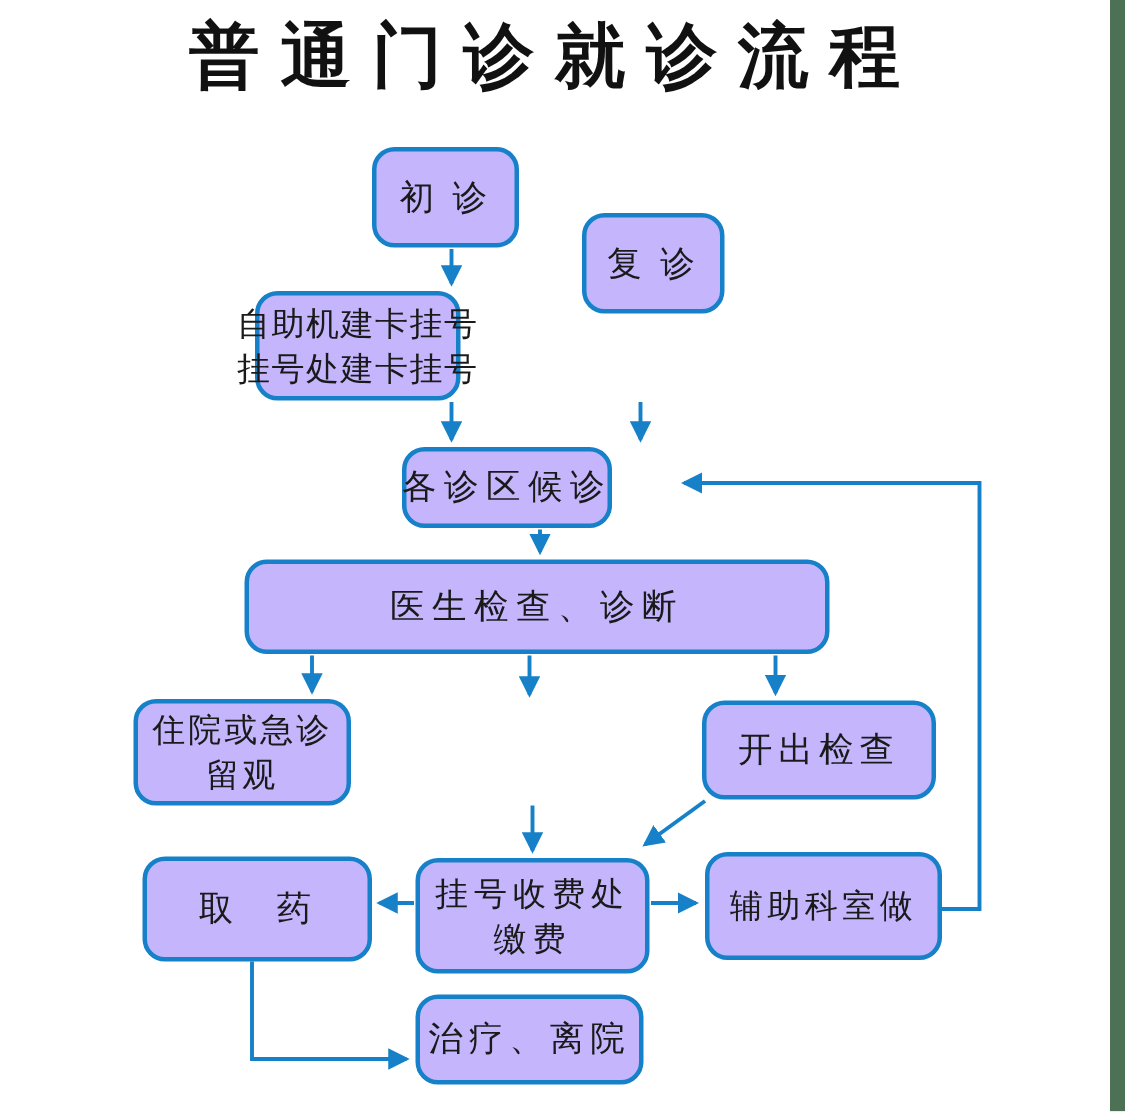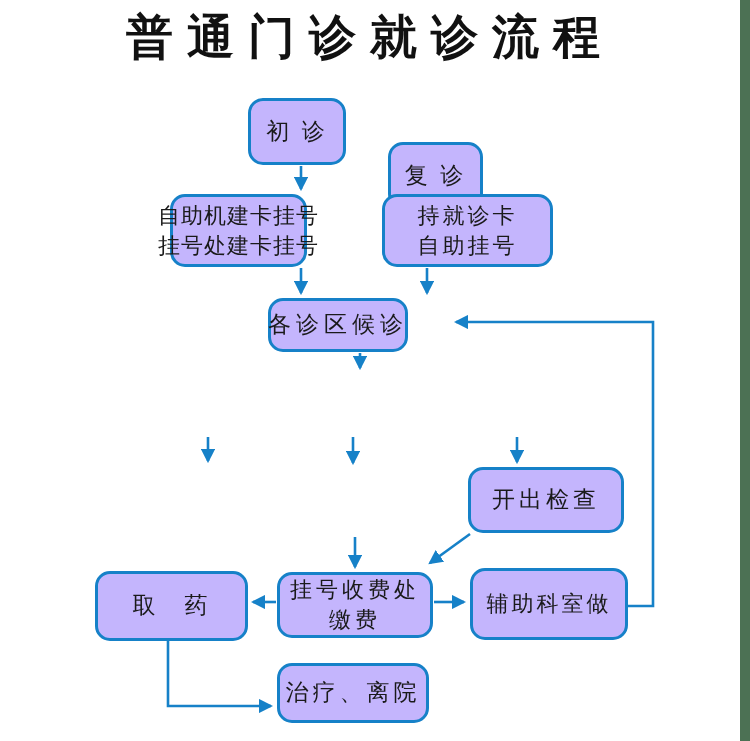--- a/index.html
+++ b/index.html
@@ -69,41 +69,44 @@
 
   <div class="node" style="left:388px;top:98px;width:95px;height:67px;margin-top:44px;">
     <span class="ln">复 诊</span>
   </div>
 
   <div class="node fs22" style="left:170px;top:194px;width:137px;height:73px;">
     <span class="ln">自助机建卡挂号</span>
     <span class="ln">挂号处建卡挂号</span>
   </div>
 
-  <div class="node fs22" style="left:382px;top:194px;width:171px;height:73px;letter-spacing:3px;">
-    <span class="ln">持就诊卡</span>
-    <span class="ln">自助挂号</span>
-  </div>
 
   <div class="node ls5" style="left:268px;top:298px;width:140px;height:54px;">
     <span class="ln">各诊区候诊</span>
   </div>
 
+  <div class="node ls5" style="left:163px;top:373px;width:390px;height:63px;">
+    <span class="ln">医生检查、诊断</span>
+  </div>
 
+  <div class="node fs22" style="left:89px;top:466px;width:145px;height:71px;letter-spacing:2px;">
+    <span class="ln">住院或急诊</span>
+    <span class="ln">留观</span>
+  </div>
 
 
   <div class="node ls4" style="left:468px;top:467px;width:156px;height:66px;justify-content:center;">
     <span class="ln">开出检查</span>
   </div>
 
   <div class="node" style="left:95px;top:571px;width:153px;height:70px;">
     <span class="ln">取　药</span>
   </div>
 
-  <div class="node ls4" style="left:277px;top:572px;width:156px;height:66px;font-size:22px;">
+  <div class="node ls4" style="left:277px;top:572px;width:156px;height:77px;font-size:22px;">
     <span class="ln">挂号收费处</span>
     <span class="ln">缴费</span>
   </div>
 
   <div class="node fs22" style="left:470px;top:568px;width:158px;height:72px;letter-spacing:3px;">
     <span class="ln">辅助科室做</span>
   </div>
 
   <div class="node ls4" style="left:277px;top:663px;width:152px;height:60px;">
     <span class="ln">治疗、离院</span>

